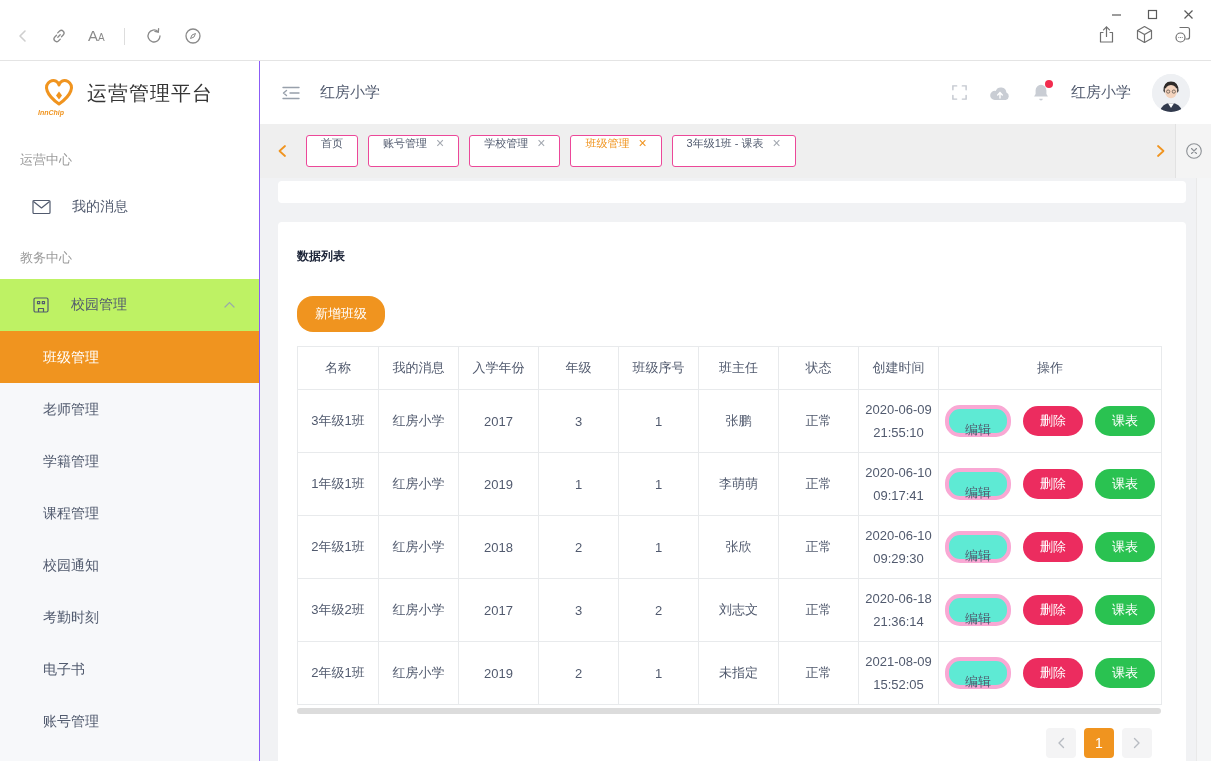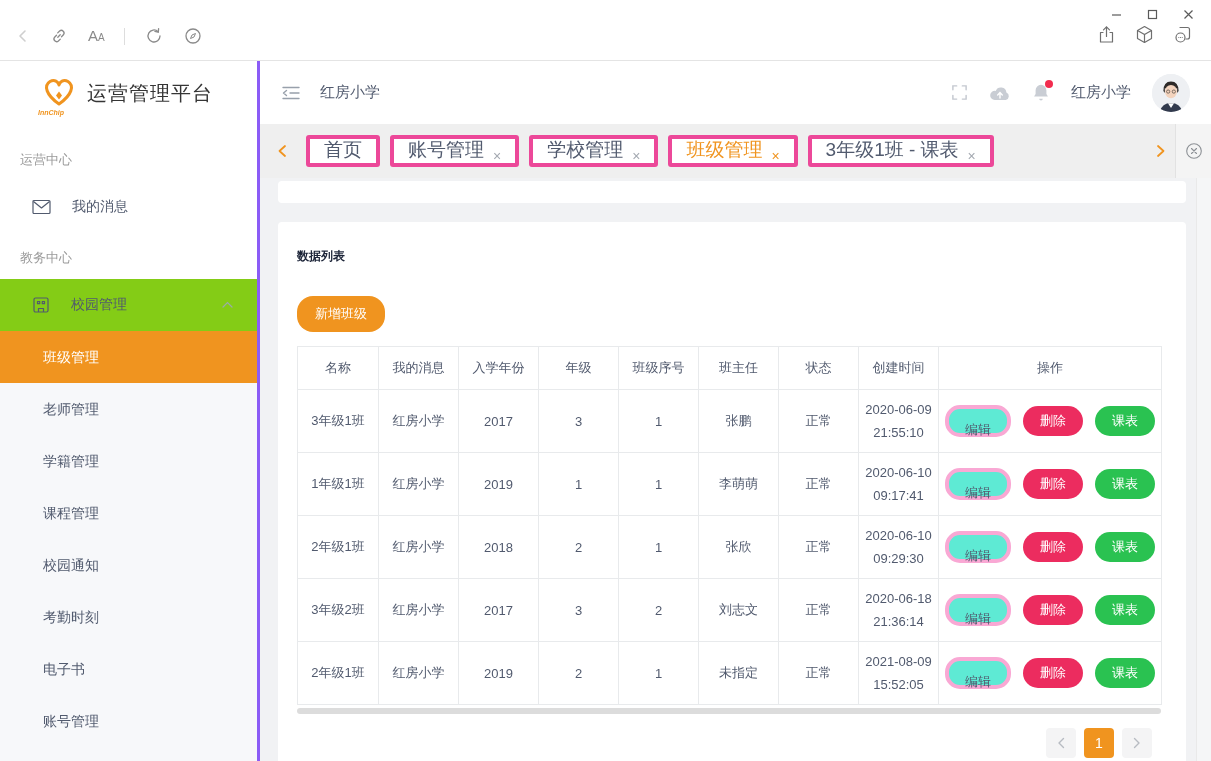--- a/index.html
+++ b/index.html
@@ -12,28 +12,28 @@
   .win-controls { position:absolute; top:5px; right:10px; display:flex; gap:10px; }
   .win-btn { width:26px; height:18px; display:flex; align-items:center; justify-content:center; cursor:pointer; }
   .tb-left { position:absolute; left:16px; top:26px; display:flex; align-items:center; gap:19px; }
   .tb-right { position:absolute; right:18px; top:24px; display:flex; align-items:center; gap:17px; }
   .tdiv { width:1px; height:17px; background:#ddd; }
   .aa-wrap { display:flex; align-items:flex-start; color:#8a8a8a; cursor:pointer; }
   .aa-big::before { content:"A"; font-size:15px; }
   .aa-small::before { content:"A"; font-size:10px; }
 
   
-  .sidebar { position:absolute; top:61px; left:0; bottom:0; width:260px; background:#fff; border-right:3px solid #8b5cf6; display:flex; flex-direction:column; }
+  .sidebar { position:absolute; top:61px; left:0; bottom:0; width:260px; background:#fff; border-right:1px solid #8b5cf6; display:flex; flex-direction:column; }
   .logo-row { height:64px; display:flex; align-items:center; padding-left:38px; gap:7px; flex:none; }
   .logo-mark { position:relative; width:42px; height:44px; flex:none; }
   .logo-brand { position:absolute; left:0; bottom:-1px; font-size:7px; font-weight:bold; font-style:italic; color:#F0941F; }
   .logo-title { font-size:20px; color:#353535; letter-spacing:1px; }
   .group-label { margin:26px 0 0 20px; font-size:13px; color:#9a9a9a; height:18px; flex:none; }
   .menu-item { height:52px; display:flex; align-items:center; padding-left:32px; gap:21px; font-size:14px; color:#515a6e; cursor:pointer; flex:none; position:relative;font-family:Liberation Serif, serif; }
-  .menu-item.gray { background:#84cc16; }
+  .menu-item.gray { background:#bef264; }
   .chev-up { position:absolute; right:24px; top:22px; }
   .mt12 { margin-top:12px; }
   .mt16 { margin-top:16px; }
   .submenu { background:#f7f8fa; flex:1; }
   .submenu-item { height:52px; line-height:52px; padding-left:43px; font-size:14px; color:#515a6e; cursor:pointer; }
   .submenu-item.active { background:#F0941F; color:#fff; }
 
   
   .main { position:absolute; left:260px; top:61px; right:0; bottom:0; }
   .main-header { position:relative; height:63px; background:#fff; }
@@ -42,21 +42,21 @@
   .mh-right { position:absolute; right:21px; top:0; height:100%; display:flex; align-items:center; gap:21px; }
   .bell-wrap { position:relative; }
   .badge-dot { position:absolute; top:-3px; right:-3px; width:8px; height:8px; border-radius:50%; background:#F22C4E; }
   .mh-user { font-size:15px; color:#515a6e; cursor:pointer; }
   .avatar { width:38px; height:38px; border-radius:50%; overflow:hidden; background:#eef0f3; cursor:pointer; flex:none; }
 
   
   .tabbar { position:relative; height:54px; background:#efefef; display:flex; align-items:center; padding-left:16px; }
   .tab-arrow { display:flex; align-items:center; cursor:pointer; }
   .tabs { display:flex; gap:10px; margin-left:18px; }
-  .tab { height:32px; display:flex; align-items:flex-end; background:#fff; border:4px solid #ec4899; border-radius:3px; padding:0 14px; font-size:19px; color:#515a6e; gap:9px; cursor:pointer; white-space:nowrap; }
+  .tab { height:32px; display:flex; align-items:flex-start; background:#fff; border:1px solid #ec4899; border-radius:3px; padding:0 14px; font-size:11px; color:#515a6e; gap:9px; cursor:pointer; white-space:nowrap; }
   .tab.active { color:#F0941F; }
   .tab-x { color:#a3a8b0; font-size:14px; line-height:1; cursor:pointer; }
   .tab-x::before { content:"×"; }
   .tab.active .tab-x { color:#F0941F; }
   .tab-arrow-right { position:absolute; right:44px; top:0; bottom:0; display:flex; align-items:center; cursor:pointer; }
   .tab-extra { position:absolute; right:0; top:0; bottom:0; width:36px; border-left:1px solid #e2e2e2; background:#f4f4f4; display:flex; align-items:center; justify-content:center; cursor:pointer; }
 
   
   .content { position:absolute; top:117px; left:0; right:0; bottom:0; background:#f1f2f4; overflow:hidden; }
   .strip { position:absolute; top:3px; left:18px; width:908px; height:22px; background:#fff; border-radius:4px; }

